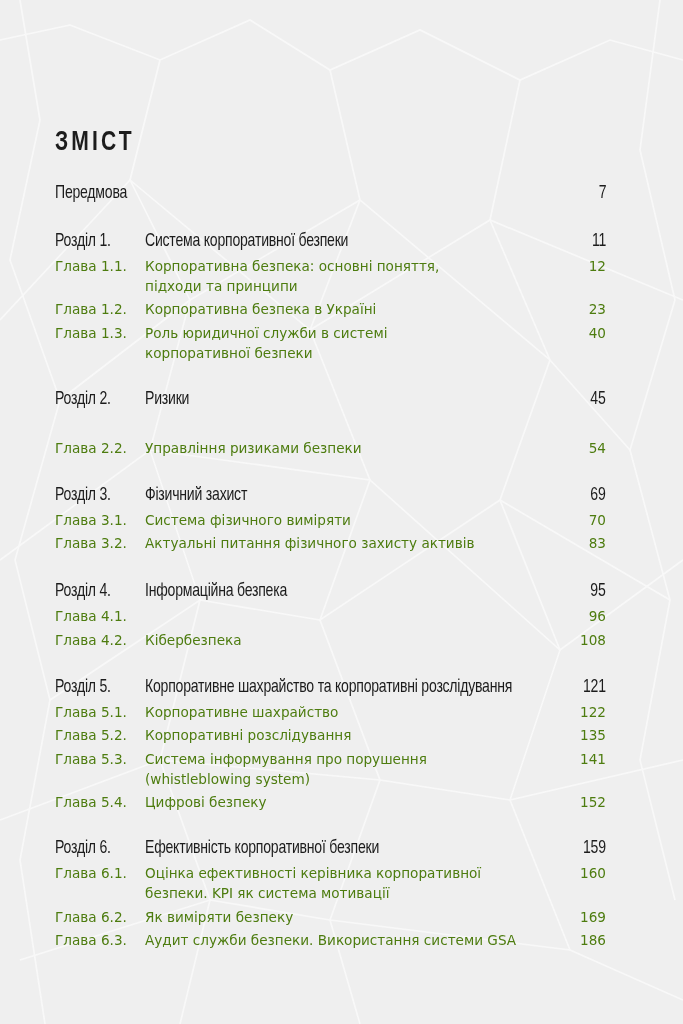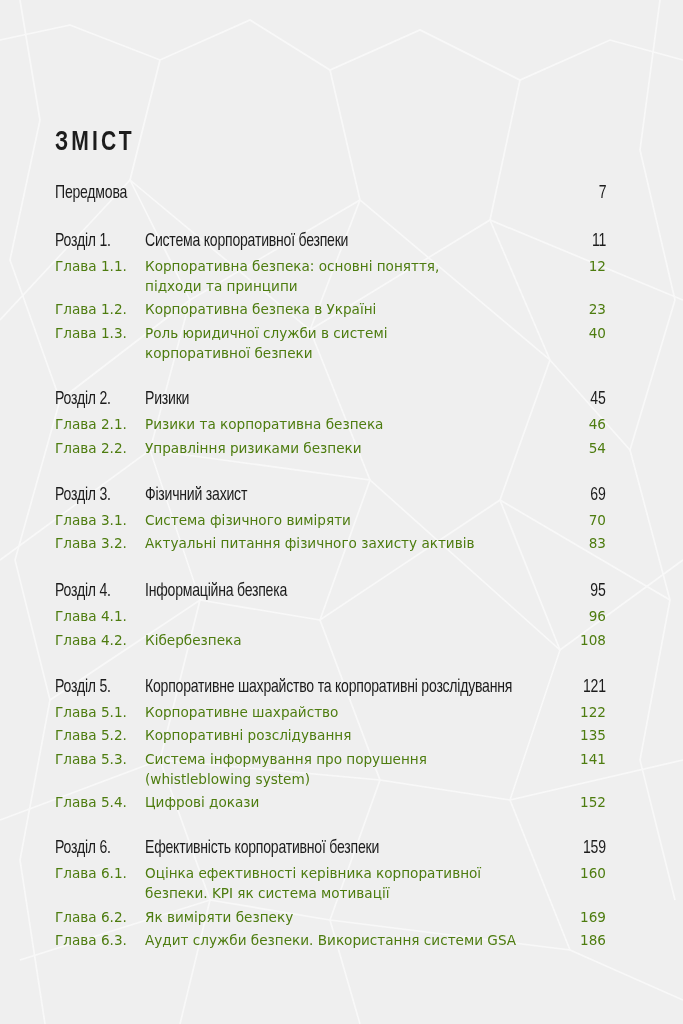--- a/index.html
+++ b/index.html
@@ -99,27 +99,20 @@
       <span>корпоративної безпеки</span>
     </div>
     <span class="pg">40</span>
   </div>
 
   <div class="row sec" style="top:374px">
     <span class="lbl">Розділ 2.</span>
     <span class="name">Ризики</span>
     <span class="pg">45</span>
   </div>
-  <div class="row ch" style="top:402px;height:20px">
-    <span class="lbl">Глава 2.1.</span>
-    <div class="name">
-        <span>Ризики та корпоративна безпека</span>
-      </div>
-    <span class="pg">46</span>
-  </div>
   <div class="row ch" style="top:426px;height:20px">
     <span class="lbl">Глава 2.2.</span>
     <div class="name">
         <span>Управління ризиками безпеки</span>
       </div>
     <span class="pg">54</span>
   </div>
 
   <div class="row sec" style="top:470px">
     <span class="lbl">Розділ 3.</span>
@@ -181,21 +174,21 @@
     <span class="lbl">Глава 5.3.</span>
     <div class="name">
       <span>Система інформування про порушення</span>
       <span>(whistleblowing system)</span>
     </div>
     <span class="pg">141</span>
   </div>
   <div class="row ch" style="top:780px;height:20px">
     <span class="lbl">Глава 5.4.</span>
     <div class="name">
-        <span>Цифрові докази</span>
+        <span>Цифрові безпеку</span>
       </div>
     <span class="pg">152</span>
   </div>
 
   <div class="row sec" style="top:823px">
     <span class="lbl">Розділ 6.</span>
     <span class="name">Ефективність корпоративної безпеки</span>
     <span class="pg">159</span>
   </div>
   <div class="row ch" style="top:851px;height:40px">

